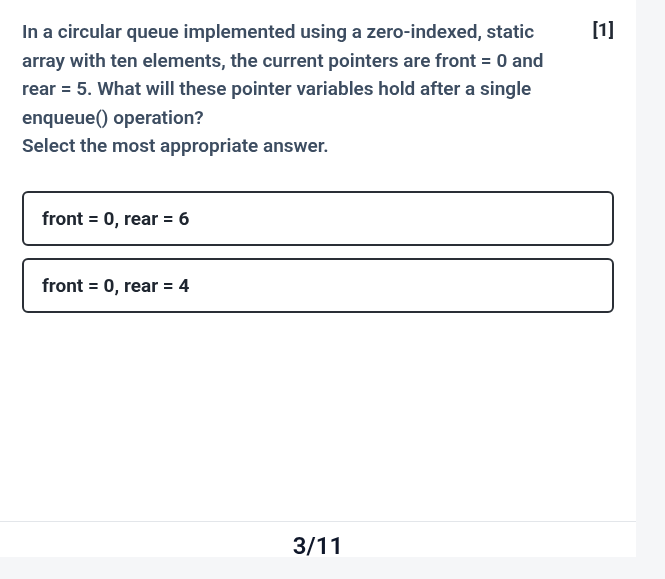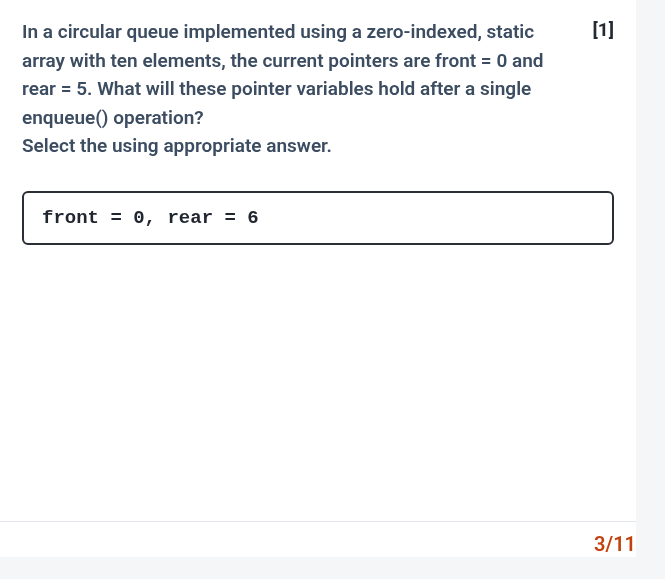--- a/index.html
+++ b/index.html
@@ -55,49 +55,49 @@
     }
     .option {
       border: 2px solid #2a2f36;
       border-radius: 6px;
       padding: 14px 18px;
       font-size: 19px;
       font-weight: 700;
       color: #1f2630;
       cursor: pointer;
       background: #ffffff;
-      font-family: Liberation Mono, monospace;
     }
     .footer {
       position: absolute;
       bottom: 0;
       left: 0;
       right: 0;
       border-top: 1px solid #e3e6ea;
-      text-align: right;
+      text-align: center;
       padding: 10px 0 0 0;
-      color: #c2410c;
-      font-size: 20px;
+      color: #0f172a;
+      font-size: 24px;
       font-weight: 600;
       height: 36px;
       overflow: hidden;
     }
   </style>
 </head>
 <body>
 
 <div class="card">
   <div class="question-row">
     <div>
       <div class="question-stem">In a circular queue implemented using a zero-indexed, static array with ten elements, the current pointers are front = 0 and rear = 5. What will these pointer variables hold after a single enqueue() operation?</div>
-      <div class="instruction">Select the using appropriate answer.</div>
+      <div class="instruction">Select the most appropriate answer.</div>
     </div>
     <div class="marks">[1]</div>
   </div>
 
   <div class="options">
     <div class="option">front = 0, rear = 6</div>
+    <div class="option">front = 0, rear = 4</div>
   </div>
 
   <div class="footer">
     <span>3/11</span>
   </div>
 </div>
 
 </body></html>

